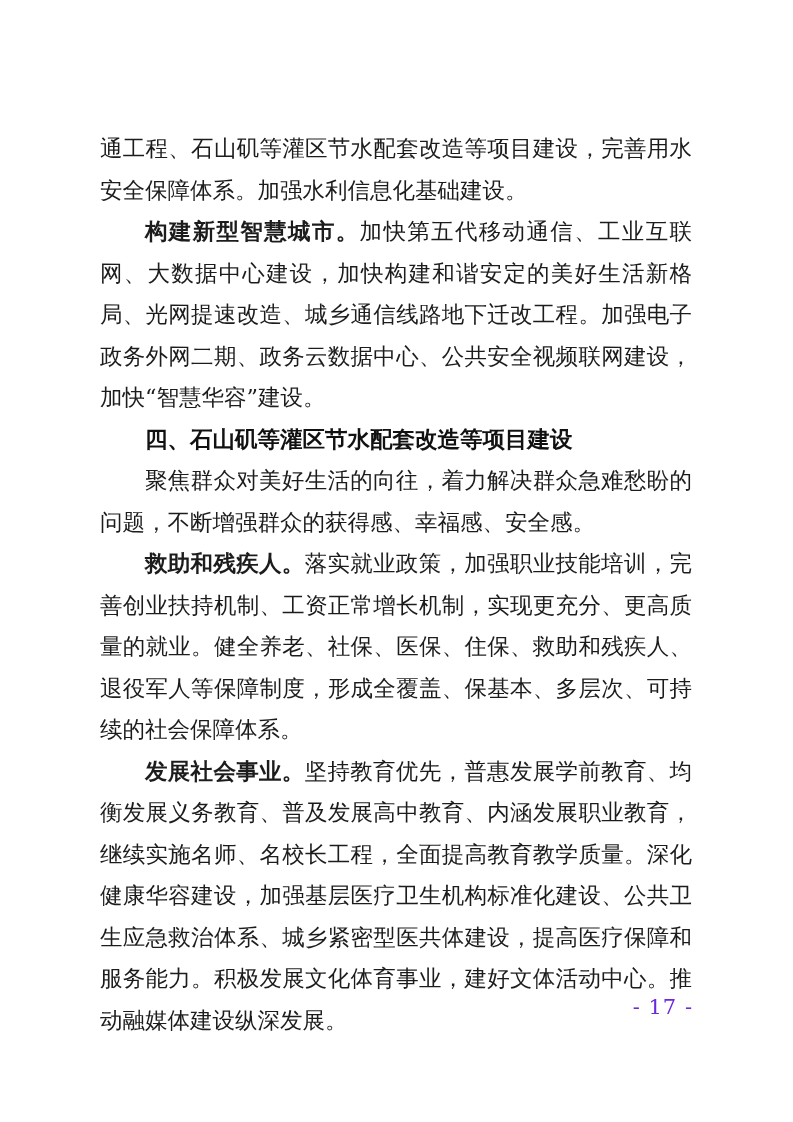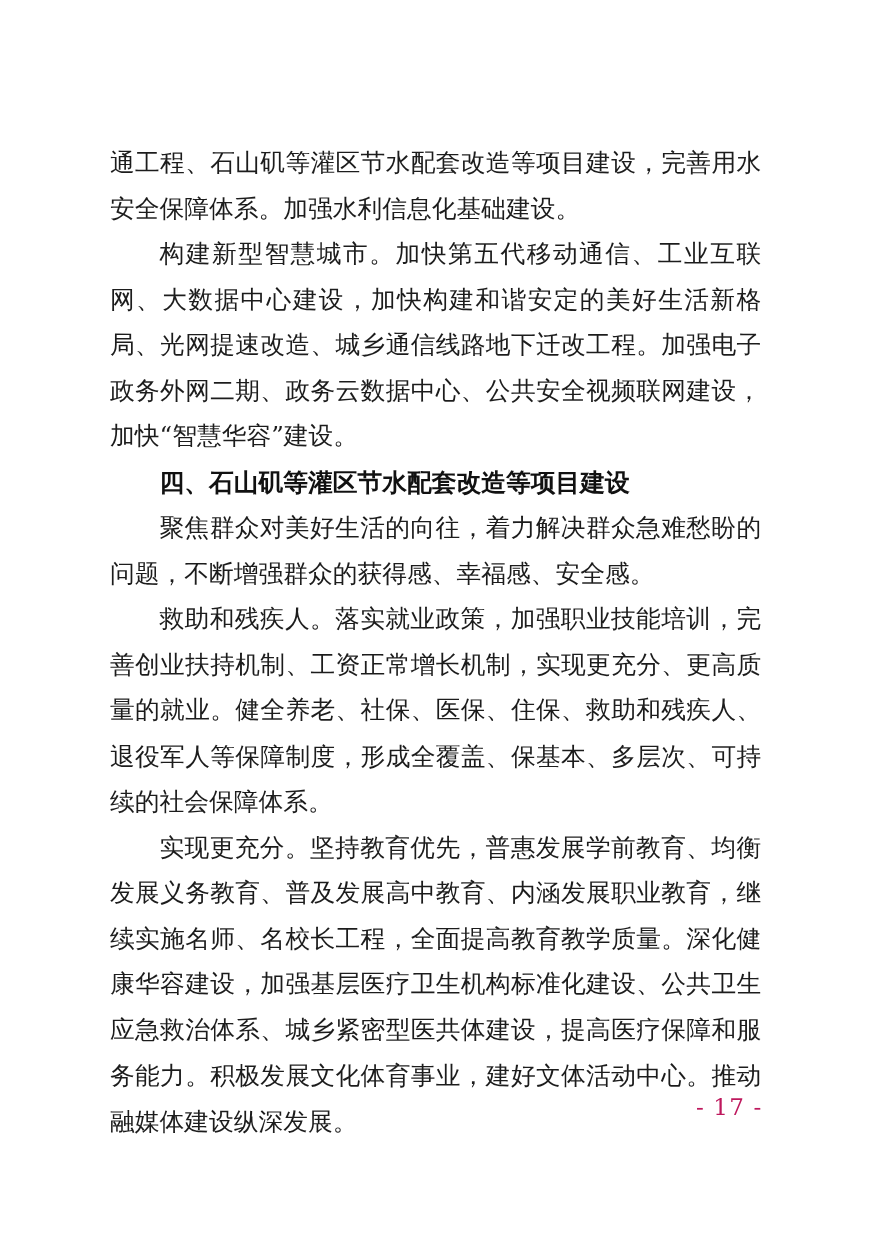--- a/index.html
+++ b/index.html
@@ -32,39 +32,39 @@
     text-align: justify;
     text-justify: inter-ideograph;
     margin: 0 0 0 0;
     letter-spacing: 0px;
     font-family: "DejaVu Serif", "Liberation Serif", serif;
   }
   .indent {
     text-indent: 45px;
   }
   .lead {
-    font-weight: normal;
+    font-weight: bold;
   }
   .heading {
     font-size: 22.5px;
     line-height: 41.5px;
     color: #111111;
     font-weight: bold;
     text-indent: 45px;
     margin: 0;
   }
   .pagenum {
     position: absolute;
     left: 0;
     right: 0;
     top: 995px;
     text-align: right;
     padding-right: 100px;
     font-size: 21px;
-    color: #be185d;
+    color: #6d28d9;
     font-family: "DejaVu Serif", "Liberation Serif", serif;
   }
   .pagenum span {
     letter-spacing: 1px;
   }
 </style>
 </head>
 <body>
 
 <div class="page">
@@ -82,21 +82,21 @@
 
     <p class="para indent">
       <span>聚焦群众对美好生活的向往，着力解决群众急难愁盼的问题，不断增强群众的获得感、幸福感、安全感。</span>
     </p>
 
     <p class="para indent">
       <span class="lead">救助和残疾人。</span><span>落实就业政策，加强职业技能培训，完善创业扶持机制、工资正常增长机制，实现更充分、更高质量的就业。健全养老、社保、医保、住保、救助和残疾人、退役军人等保障制度，形成全覆盖、保基本、多层次、可持续的社会保障体系。</span>
     </p>
 
     <p class="para indent">
-      <span class="lead">实现更充分。</span><span>坚持教育优先，普惠发展学前教育、均衡发展义务教育、普及发展高中教育、内涵发展职业教育，继续实施名师、名校长工程，全面提高教育教学质量。深化健康华容建设，加强基层医疗卫生机构标准化建设、公共卫生应急救治体系、城乡紧密型医共体建设，提高医疗保障和服务能力。积极发展文化体育事业，建好文体活动中心。推动融媒体建设纵深发展。</span>
+      <span class="lead">发展社会事业。</span><span>坚持教育优先，普惠发展学前教育、均衡发展义务教育、普及发展高中教育、内涵发展职业教育，继续实施名师、名校长工程，全面提高教育教学质量。深化健康华容建设，加强基层医疗卫生机构标准化建设、公共卫生应急救治体系、城乡紧密型医共体建设，提高医疗保障和服务能力。积极发展文化体育事业，建好文体活动中心。推动融媒体建设纵深发展。</span>
     </p>
 
   </div>
 
   <div class="pagenum">
     <span>- 17 -</span>
   </div>
 </div>
 
 </body></html>

